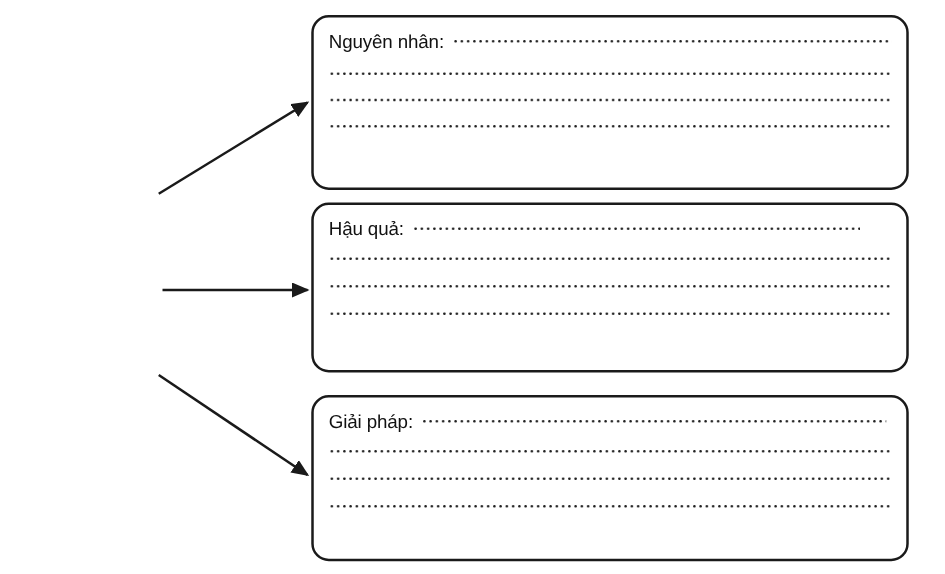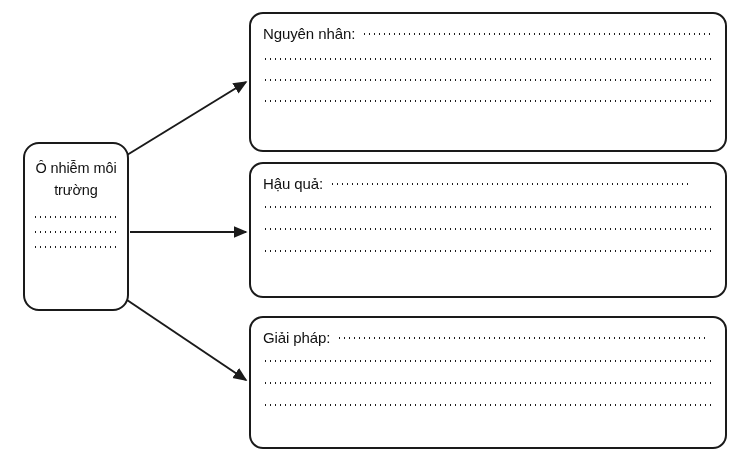--- a/index.html
+++ b/index.html
@@ -126,31 +126,20 @@
     <defs>
       <marker id="arrowhead" markerWidth="7" markerHeight="7" refX="6.2" refY="3" orient="auto" markerUnits="strokeWidth">
         <path d="M0,0 L7,3 L0,6 z" fill="#1a1a1a"></path>
       </marker>
     </defs>
     <line x1="127" y1="155" x2="246" y2="82" stroke="#1a1a1a" stroke-width="2" marker-end="url(#arrowhead)"></line>
     <line x1="130" y1="232" x2="246" y2="232" stroke="#1a1a1a" stroke-width="2" marker-end="url(#arrowhead)"></line>
     <line x1="127" y1="300" x2="246" y2="380" stroke="#1a1a1a" stroke-width="2" marker-end="url(#arrowhead)"></line>
   </svg>
 
-  <div class="node" id="center-node">
-    <div class="center-title">
-      <div>Ô nhiễm môi</div>
-      <div>trường</div>
-    </div>
-    <div class="center-lines">
-      <span class="dots"></span>
-      <span class="dots"></span>
-      <span class="dots"></span>
-    </div>
-  </div>
 
   <div class="node panel" id="panel-1">
     <div class="panel-row">
       <span class="panel-label">Nguyên nhân:</span>
       <span class="dots"></span>
     </div>
     <div class="panel-lines">
       <span class="dots"></span>
       <span class="dots"></span>
       <span class="dots"></span>

